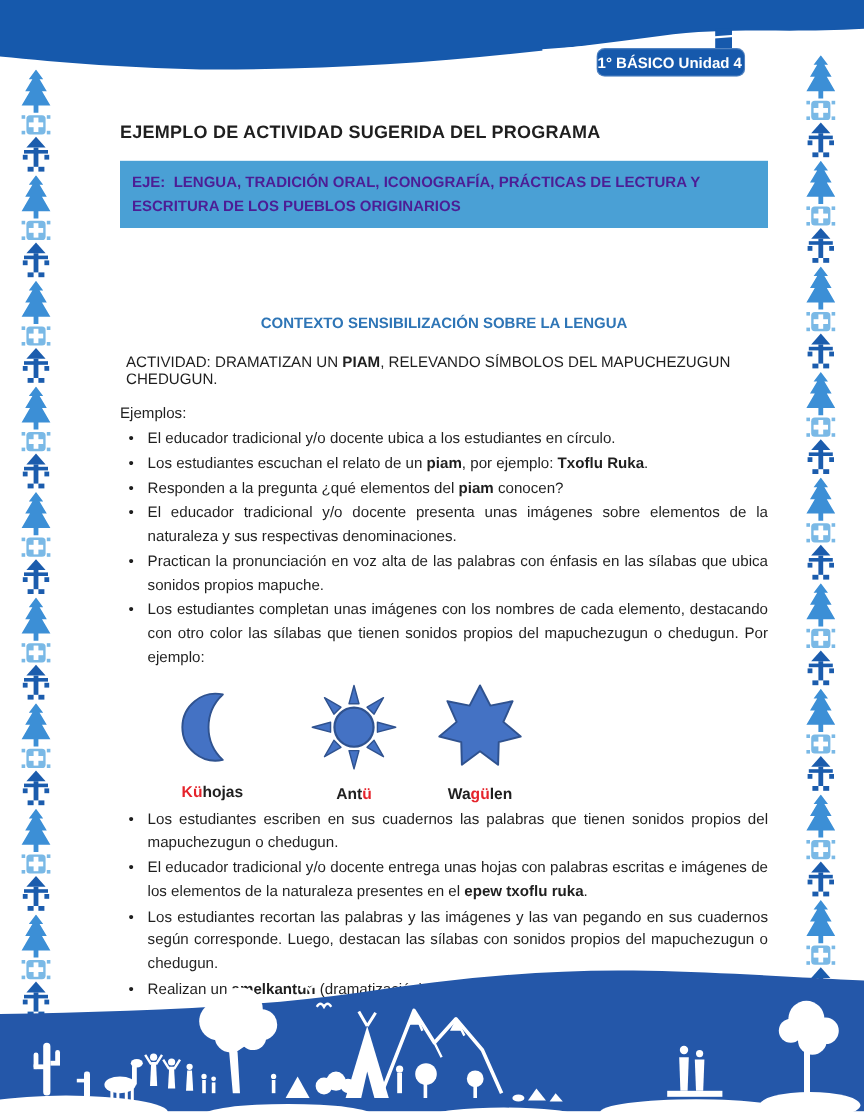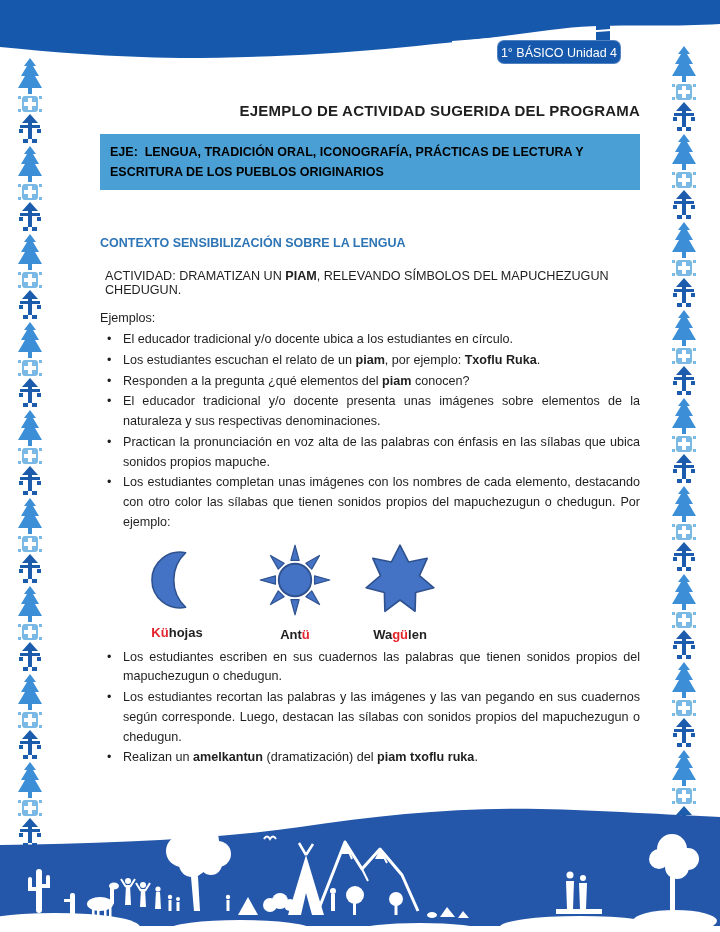--- a/index.html
+++ b/index.html
@@ -1,29 +1,29 @@
 <!DOCTYPE html>
 <html style="--band-blue: #1659ac; --footer-blue: #2457a9; --eje-bg: #4aa0d5; --heading-blue: #2e75b6; --accent-red: #e5232b; --symbol-fill: #4472c4; --symbol-stroke: #2f528f; --border-blue-a: #3c8fd6; --border-blue-b: #7ab9e6; --border-blue-c: #1b5cad; --text: #1f1f1f;"><head>
 <meta charset="utf-8">
 <style>
   html,body{margin:0;padding:0;background:#fff;}
   .page{position:relative;width:720px;height:932px;background:#fff;overflow:hidden;
         font-family:"Liberation Sans",sans-serif;color:var(--text,#1f1f1f);}
   .top-band{position:absolute;top:0;left:0;}
   .badge{position:absolute;left:497px;top:40px;width:124px;height:24px;line-height:24px;
-         text-align:center;color:#fff;font-size:12.5px;font-weight:400;
+         color:#fff;font-size:12.5px;font-weight:700;
          background:var(--band-blue,#1659ac);border-radius:7px;border:1px solid rgba(255,255,255,.25);box-sizing:border-box;}
   .border{position:absolute;display:flex;flex-direction:column;}
   .border.left{left:17px;top:58px;}
   .border.right{left:671px;top:46px;}
   .content{position:absolute;left:100px;top:0;width:540px;}
-  .title{margin-top:102px;text-align:right;font-size:15px;font-weight:bold;letter-spacing:.2px;}
-  .eje-box{margin-top:15px;background:var(--eje-bg,#4aa0d5);color:#000000;font-weight:bold;
+  .title{margin-top:102px;text-align:left;font-size:15px;font-weight:bold;letter-spacing:.2px;}
+  .eje-box{margin-top:15px;background:var(--eje-bg,#4aa0d5);color:#4c1d95;font-weight:bold;
            font-size:12.5px;line-height:1.6;padding:8px 10px;white-space:pre-wrap;box-sizing:border-box;}
-  .contexto{margin-top:46px;font-weight:bold;font-size:12.5px;color:var(--heading-blue,#2e75b6);}
+  .contexto{margin-top:72px;font-weight:bold;font-size:12.5px;color:var(--heading-blue,#2e75b6);text-align:center;}
   .actividad{margin-top:19px;padding-left:5px;font-size:12.6px;}
   .ejemplos{margin-top:14px;font-size:12.6px;}
   ul.bullets{margin:5px 0 0 0;padding:0;list-style:none;font-size:12.6px;line-height:1.57;}
   ul.bullets li{position:relative;padding-left:23px;margin-bottom:1px;text-align:justify;}
   ul.bullets li::before{content:"\2022";position:absolute;left:7px;}
   .b,span.b{font-weight:bold;}
   .symbols{position:relative;margin-top:10px;height:100px;}
   .symbols figure{position:absolute;margin:0;width:86px;text-align:center;}
   .sym-moon{left:34px;top:2px;}
   .sym-sun{left:152px;top:0;}
@@ -413,20 +413,21 @@
       <figure class="sym-star">
         <svg width="76" height="74" viewBox="0 0 100 100" xmlns="http://www.w3.org/2000/svg">
           <polygon points="50,3 61.7,25.7 86.7,20.7 76.3,44 95.8,60.5 71.1,66.8 70.4,92.3 50,77 29.6,92.3 28.9,66.8 4.2,60.5 23.7,44 13.3,20.7 38.3,25.7" fill="var(--symbol-fill,#4472c4)" stroke="var(--symbol-stroke,#2f528f)" stroke-width="2.2" stroke-linejoin="round"></polygon>
         </svg>
         <figcaption><span class="b">Wa</span><span class="b" style="color: rgb(229, 35, 43);">gü</span><span class="b">len</span></figcaption>
       </figure>
     </div>
 
     <ul class="bullets bottom">
         <li><span>Los estudiantes escriben en sus cuadernos las palabras que tienen sonidos propios del mapuchezugun o chedugun.</span></li>
+        <li><span>El educador tradicional y/o docente entrega unas hojas con palabras escritas e imágenes de los elementos de la naturaleza presentes en el </span><span class="b">epew txoflu ruka</span><span>.</span></li>
         <li><span>Los estudiantes recortan las palabras y las imágenes y las van pegando en sus cuadernos según corresponde. Luego, destacan las sílabas con sonidos propios del mapuchezugun o chedugun.</span></li>
         <li><span>Realizan un </span><span class="b">amelkantun</span><span> (dramatización) del </span><span class="b">piam txoflu ruka</span><span>.</span></li>
       </ul>
   </div>
 
   <svg class="footer-art" width="720" height="135" viewBox="0 0 720 135" xmlns="http://www.w3.org/2000/svg">
     <path d="M0,48 C100,46 200,44 300,30 C380,18 460,10 540,12 C600,13 670,18 720,20 L720,135 L0,135 Z" fill="var(--footer-blue,#2457a9)"></path>
     <g fill="#fff">
       <ellipse cx="55" cy="130" rx="85" ry="14"></ellipse>
       <ellipse cx="240" cy="132" rx="70" ry="9"></ellipse>

